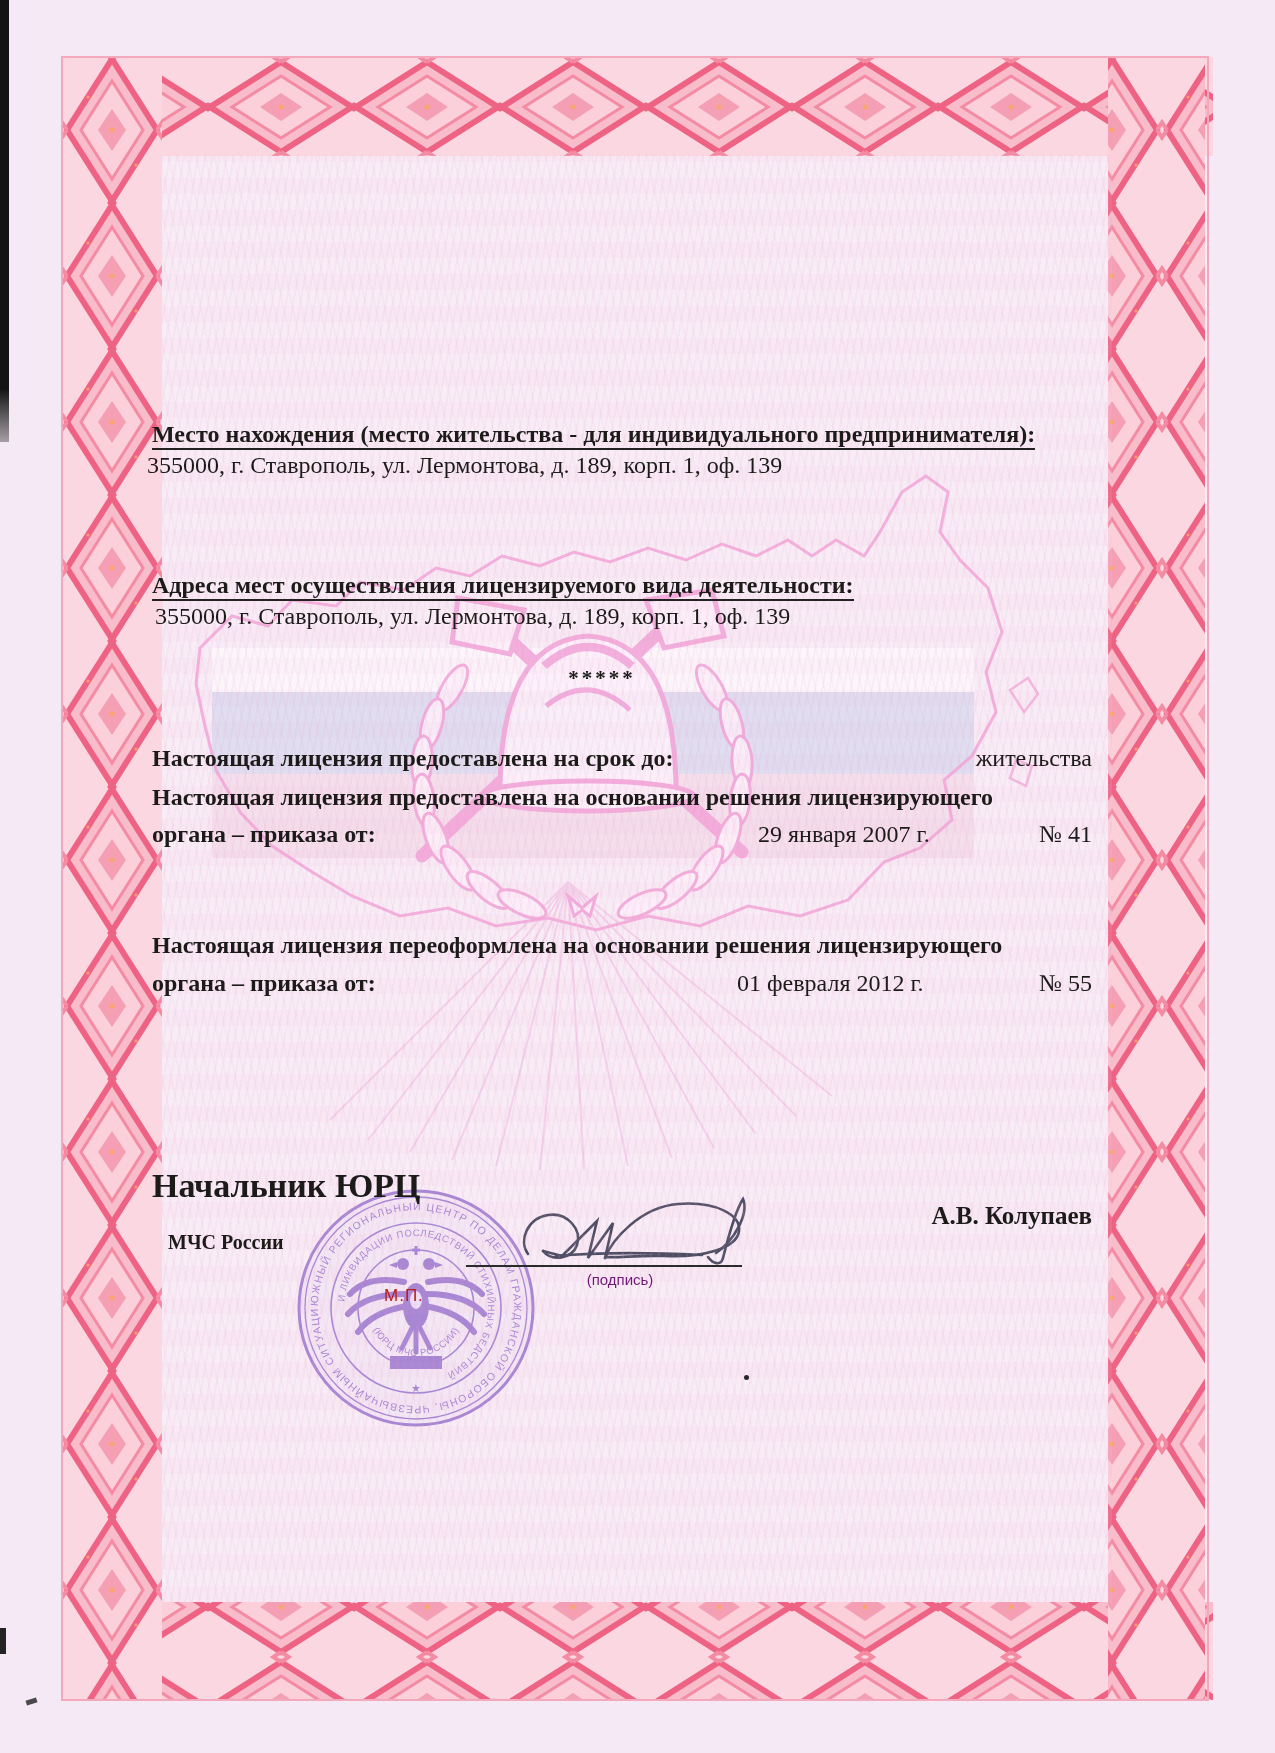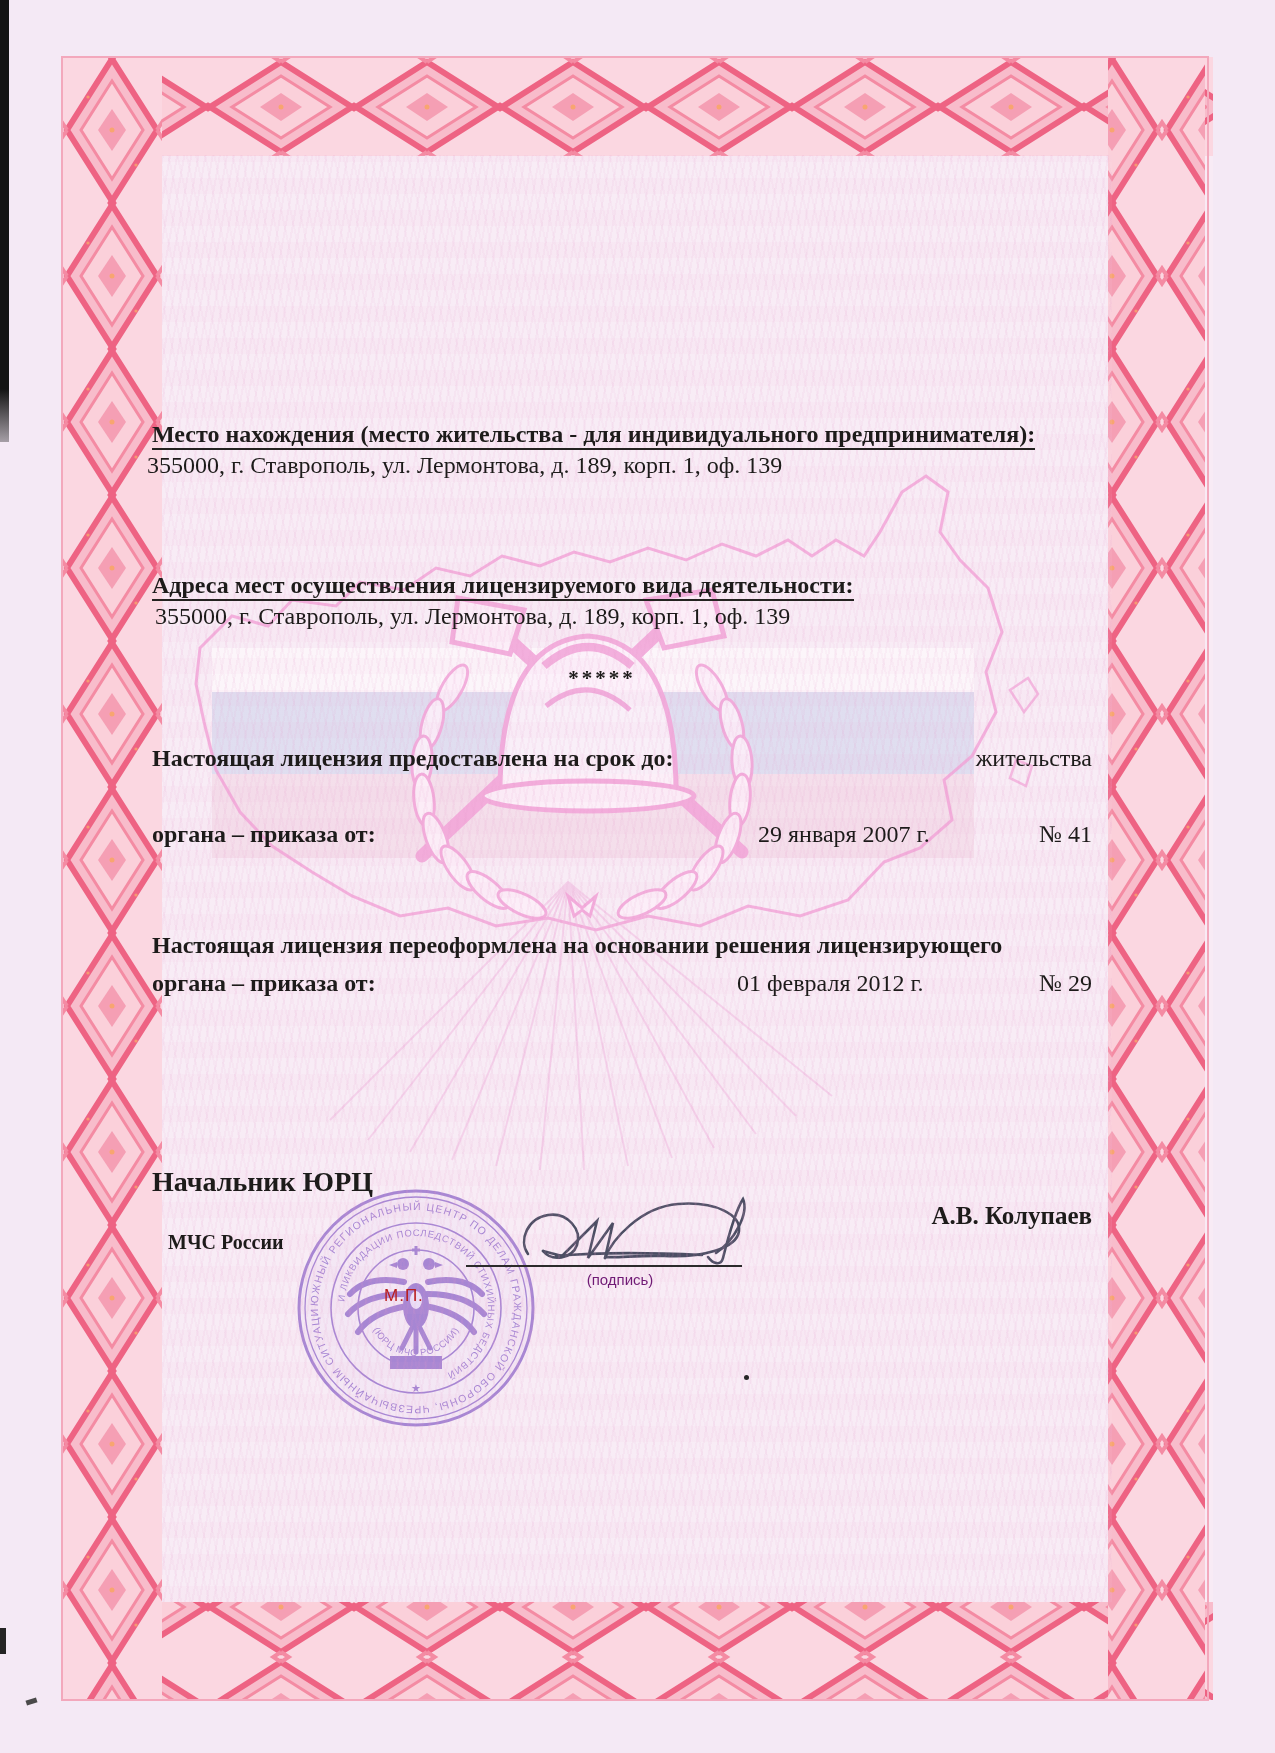--- a/index.html
+++ b/index.html
@@ -199,36 +199,37 @@
   </div>
   <div class="txt serif24" style="left:155px;top:603px;">355000, г. Ставрополь, ул. Лермонтова,  д. 189, корп. 1, оф. 139</div>
 
   <div class="stars">*****</div>
 
   <div class="row flexrow serif24" style="top:745px;">
     <span class="b">Настоящая лицензия предоставлена на срок до:</span>
     <span>жительства</span>
   </div>
 
+  <div class="txt b serif24" style="left:152px;top:784px;">Настоящая лицензия предоставлена на основании решения лицензирующего</div>
 
   <div class="row serif24" style="top:821px;">
     <span class="lab b">органа – приказа от:</span>
     <span class="val-mid3">29 января 2007 г.</span>
     <span class="val-right">№ 41</span>
   </div>
 
   <div class="txt b serif24" style="left:152px;top:932px;">Настоящая лицензия переоформлена на основании решения лицензирующего</div>
 
   <div class="row serif24" style="top:970px;">
     <span class="lab b">органа – приказа от:</span>
     <span class="val-mid5">01 февраля 2012 г.</span>
-    <span class="val-right">№ 29</span>
-  </div>
-
-  <div class="txt b serif24" style="left:152px;top:1166px;font-size:28px;">Начальник ЮРЦ</div>
+    <span class="val-right">№ 55</span>
+  </div>
+
+  <div class="txt b serif24" style="left:152px;top:1166px;font-size:34px;">Начальник ЮРЦ</div>
   <div class="txt b serif24" style="left:152px;top:1231px;font-size:20px;margin-left:16px;">МЧС России</div>
 
   <div class="txt b serif24" style="left:700px;top:1202px;width:392px;text-align:right;font-size:25px;">А.В. Колупаев</div>
 
   <div class="sigline"></div>
   <div class="podpis sans">(подпись)</div>
   <div class="mp sans">М.П.</div>
 
   <div class="edge-strip"></div>
   <div class="edge-nub"></div>

